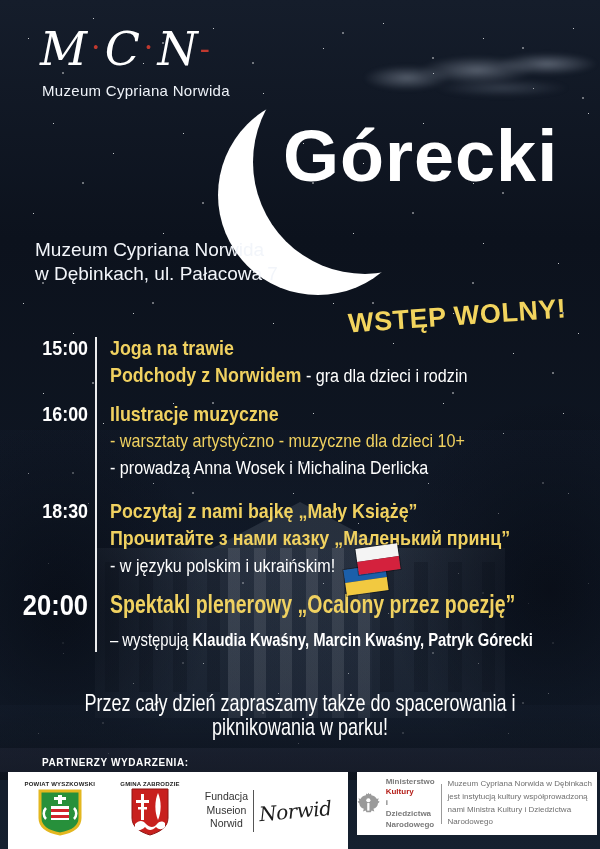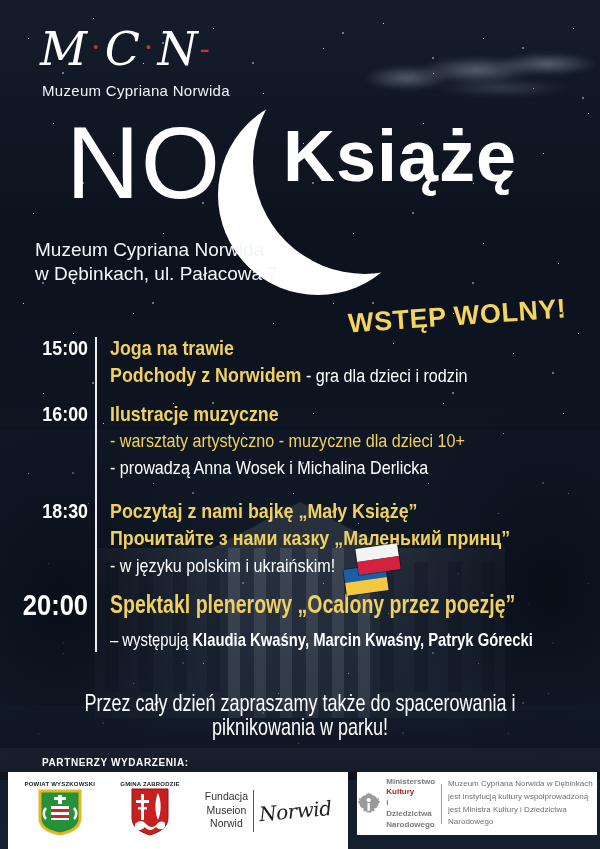--- a/index.html
+++ b/index.html
@@ -149,31 +149,30 @@
     <div class="abs portico"></div>
     <div class="abs tree-l"></div>
     <div class="abs tree-r"></div>
     <div class="abs ground"></div>
     <div class="abs wash"></div>
   </div>
 
   <div class="abs nowrap" id="mcn"><span>M</span><span class="ldot">·</span><span>C</span><span class="ldot">·</span><span>N</span><span class="ldash">-</span></div>
   <div class="abs" id="mcn-name">Muzeum Cypriana Norwida</div>
 
-  <div class="abs nowrap" id="word-no">NO</div>
   <svg class="abs" id="moon" width="230" height="230" viewBox="0 0 230 230">
     <defs>
       <mask id="mcut">
         <rect x="0" y="0" width="230" height="230" fill="#fff"></rect>
         <circle cx="160" cy="77" r="112" fill="#000"></circle>
       </mask>
     </defs>
     <circle cx="113" cy="110" r="100" fill="#ffffff" mask="url(#mcut)"></circle>
   </svg>
-  <div class="abs nowrap" id="word-muzeow">Książę</div>
+  <div class="abs nowrap" id="word-muzeow">Górecki</div>
 
   <div class="abs" id="venue">
     <div>Muzeum Cypriana Norwida</div>
     <div>w Dębinkach, ul. Pałacowa 7</div>
   </div>
 
   <div class="abs nowrap" id="free">WSTĘP WOLNY!</div>
 
   <div class="abs" id="vline"></div>
 
@@ -260,17 +259,17 @@
     <div class="min-col">
       <div>Ministerstwo</div>
       <div class="red">Kultury</div>
       <div>i Dziedzictwa</div>
       <div>Narodowego</div>
     </div>
     <div class="vdiv2"></div>
     <div class="note-col">
       <div>Muzeum Cypriana Norwida w Dębinkach</div>
       <div>jest instytucją kultury współprowadzoną</div>
-      <div>jest Ministra Kultury i Dziedzictwa Narodowego</div>
+      <div>nami Ministra Kultury i Dziedzictwa Narodowego</div>
     </div>
   </div>
 
 </div>
 
 </body></html>

